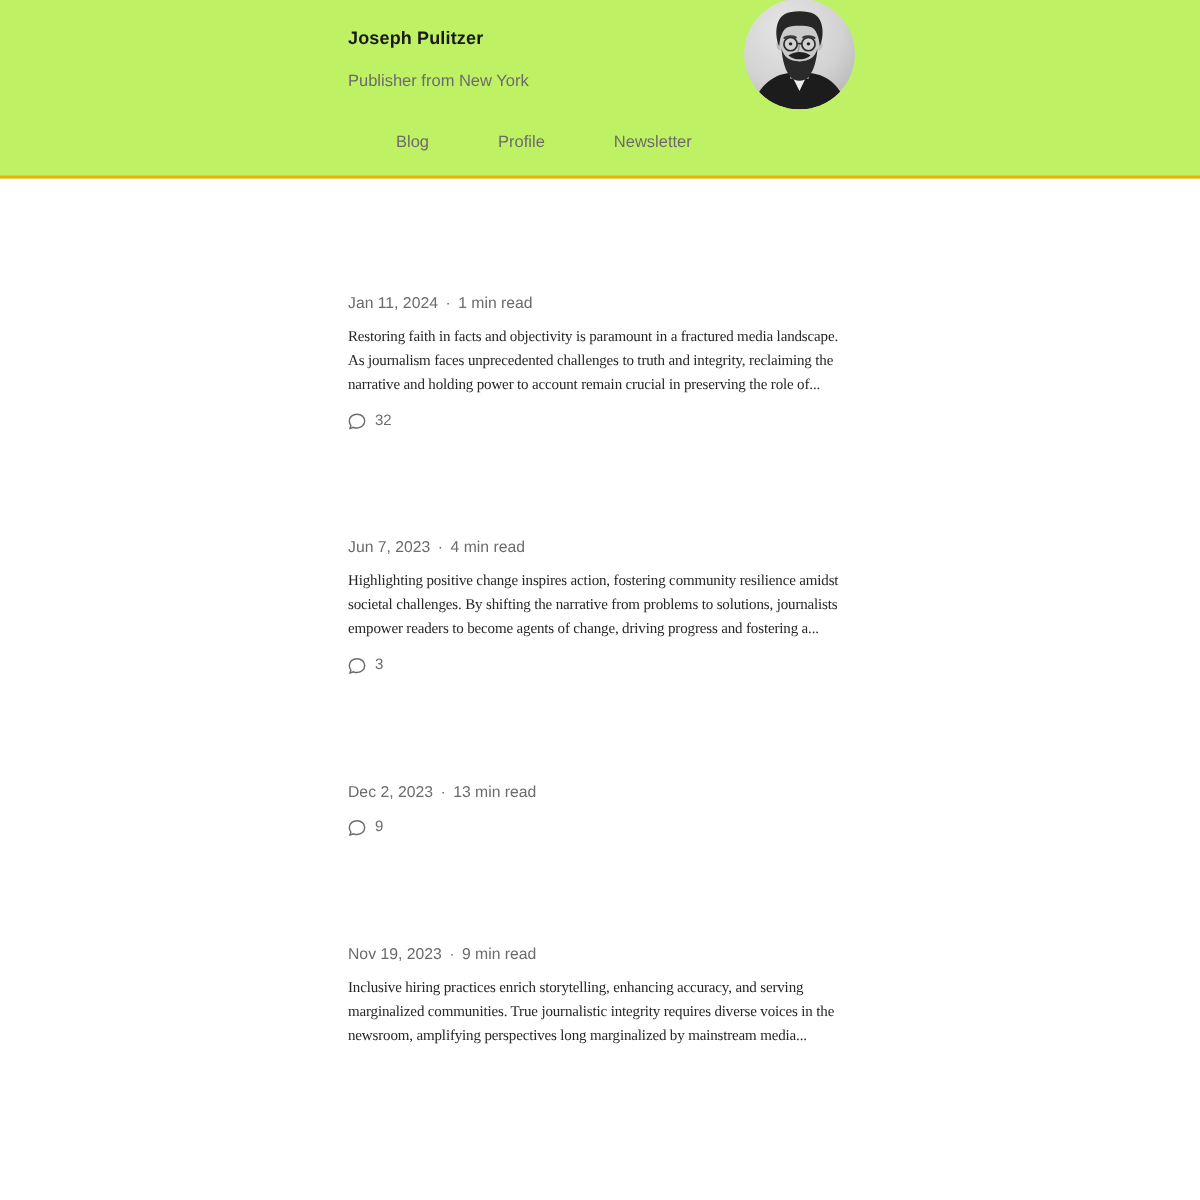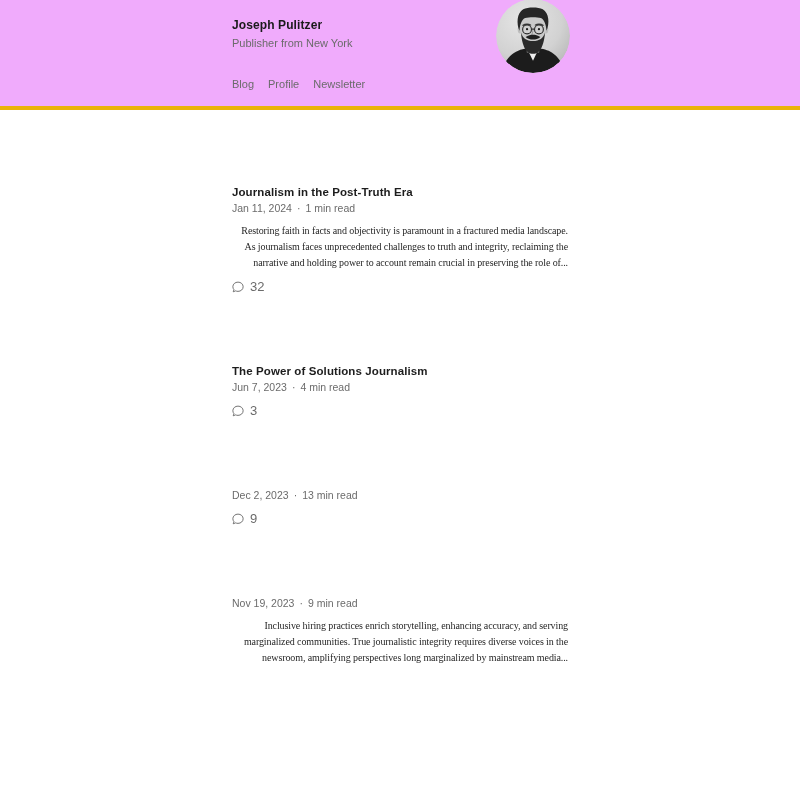--- a/index.html
+++ b/index.html
@@ -10,51 +10,52 @@
     font-family: "Liberation Sans", sans-serif;
     color: #1d1d1d;
   }
   .container {
     width: 336px;
     margin: 0 auto;
     position: relative;
   }
   
   .site-header {
-    border-bottom: 4px solid #eab308;
-    background: #f0abfc;
+    border-bottom: 2px solid #eab308;
+    background: #bef264;
   }
   .site-header .container {
     padding-top: 18px;
     padding-bottom: 15px;
   }
   .author-name {
     font-size: 12px;
     font-weight: 700;
     line-height: 14px;
     color: #1a1a1a;
     letter-spacing: .1px;
   }
   .author-subtitle {
-    margin-top: 4px;
+    margin-top: 15px;
     font-size: 11px;
     line-height: 14px;
     color: #6b6b6b;
   }
   .site-nav {
     margin-top: 27px;
     display: flex;
     gap: 14px;
   }
   .nav-link {
     font-size: 11px;
     line-height: 14px;
     color: #6b6b6b;
     text-decoration: none;
     cursor: pointer;
+    margin-left: 32px;
   }
   .avatar {
     position: absolute;
     top: -1px;           
     right: -2px;
     width: 74px; height: 74px;
     border-radius: 50%;
     overflow: hidden;
   }
   .avatar svg { display: block; }
@@ -83,32 +84,31 @@
     font-family: "Liberation Serif", serif;
     font-size: 10px;
     line-height: 16px;
     letter-spacing: -0.1px;
     color: #262626;
     display: -webkit-box;
     -webkit-line-clamp: 3;
     -webkit-box-orient: vertical;
     overflow: hidden;
     max-height: 48px;
-    text-align: right;
   }
   .post-comments {
     margin-top: 10px;
     display: flex;
     align-items: center;
     gap: 6px;
     color: #6b6b6b;
     cursor: pointer;
   }
   .comment-count {
-    font-size: 13px;
+    font-size: 10px;
     line-height: 12px;
     color: #6b6b6b;
     text-align: center;
   }
 </style>
 </head>
 <body>
 
 <header class="site-header">
   <div class="container">
@@ -165,44 +165,43 @@
           <path d="M28.8 36.9 C31.3 35.2 33.9 34.7 36 34.7 C38.1 34.7 40.7 35.2 43.2 36.9 C41.1 38.8 38.6 39.4 36 39.4 C33.4 39.4 30.9 38.8 28.8 36.9 Z" fill="#1f1f1f"></path>
         </g>
       </svg>
     </div>
   </div>
 </header>
 
 <main class="post-list">
   <div class="container">
   <article class="post">
-    <h2 class="post-title">Journalism in the Post-Truth Era</h2>
     <div class="post-meta">
       <span>Jan 11, 2024</span>
       <span class="meta-sep">·</span>
       <span>1 min read</span>
     </div>
     <p class="post-excerpt">Restoring faith in facts and objectivity is paramount in a fractured media landscape. As journalism faces unprecedented challenges to truth and integrity, reclaiming the narrative and holding power to account remain crucial in preserving the role of...</p>
     <div class="post-comments">
       <span style="display:inline-flex;">
         <svg width="12" height="12" viewBox="0 0 14 14" xmlns="http://www.w3.org/2000/svg" aria-hidden="true">
           <path d="M13 6.7c0 3.1-2.7 5.4-6 5.4-1 0-1.9-.2-2.7-.6L1.4 12.6l.9-2.4C1.5 9.2 1 8 1 6.7 1 3.6 3.7 1.3 7 1.3s6 2.3 6 5.4z" fill="none" stroke="#6b6b6b" stroke-width="1.1" stroke-linejoin="round"></path>
         </svg>
       </span>
       <span class="comment-count">32</span>
     </div>
   </article>
 
   <article class="post">
-    <h2 class="post-title">The Power of Solutions Journalism</h2>
     <div class="post-meta">
       <span>Jun 7, 2023</span>
       <span class="meta-sep">·</span>
       <span>4 min read</span>
     </div>
+    <p class="post-excerpt">Highlighting positive change inspires action, fostering community resilience amidst societal challenges. By shifting the narrative from problems to solutions, journalists empower readers to become agents of change, driving progress and fostering a...</p>
     <div class="post-comments">
       <span style="display:inline-flex;">
         <svg width="12" height="12" viewBox="0 0 14 14" xmlns="http://www.w3.org/2000/svg" aria-hidden="true">
           <path d="M13 6.7c0 3.1-2.7 5.4-6 5.4-1 0-1.9-.2-2.7-.6L1.4 12.6l.9-2.4C1.5 9.2 1 8 1 6.7 1 3.6 3.7 1.3 7 1.3s6 2.3 6 5.4z" fill="none" stroke="#6b6b6b" stroke-width="1.1" stroke-linejoin="round"></path>
         </svg>
       </span>
       <span class="comment-count">3</span>
     </div>
   </article>
 

